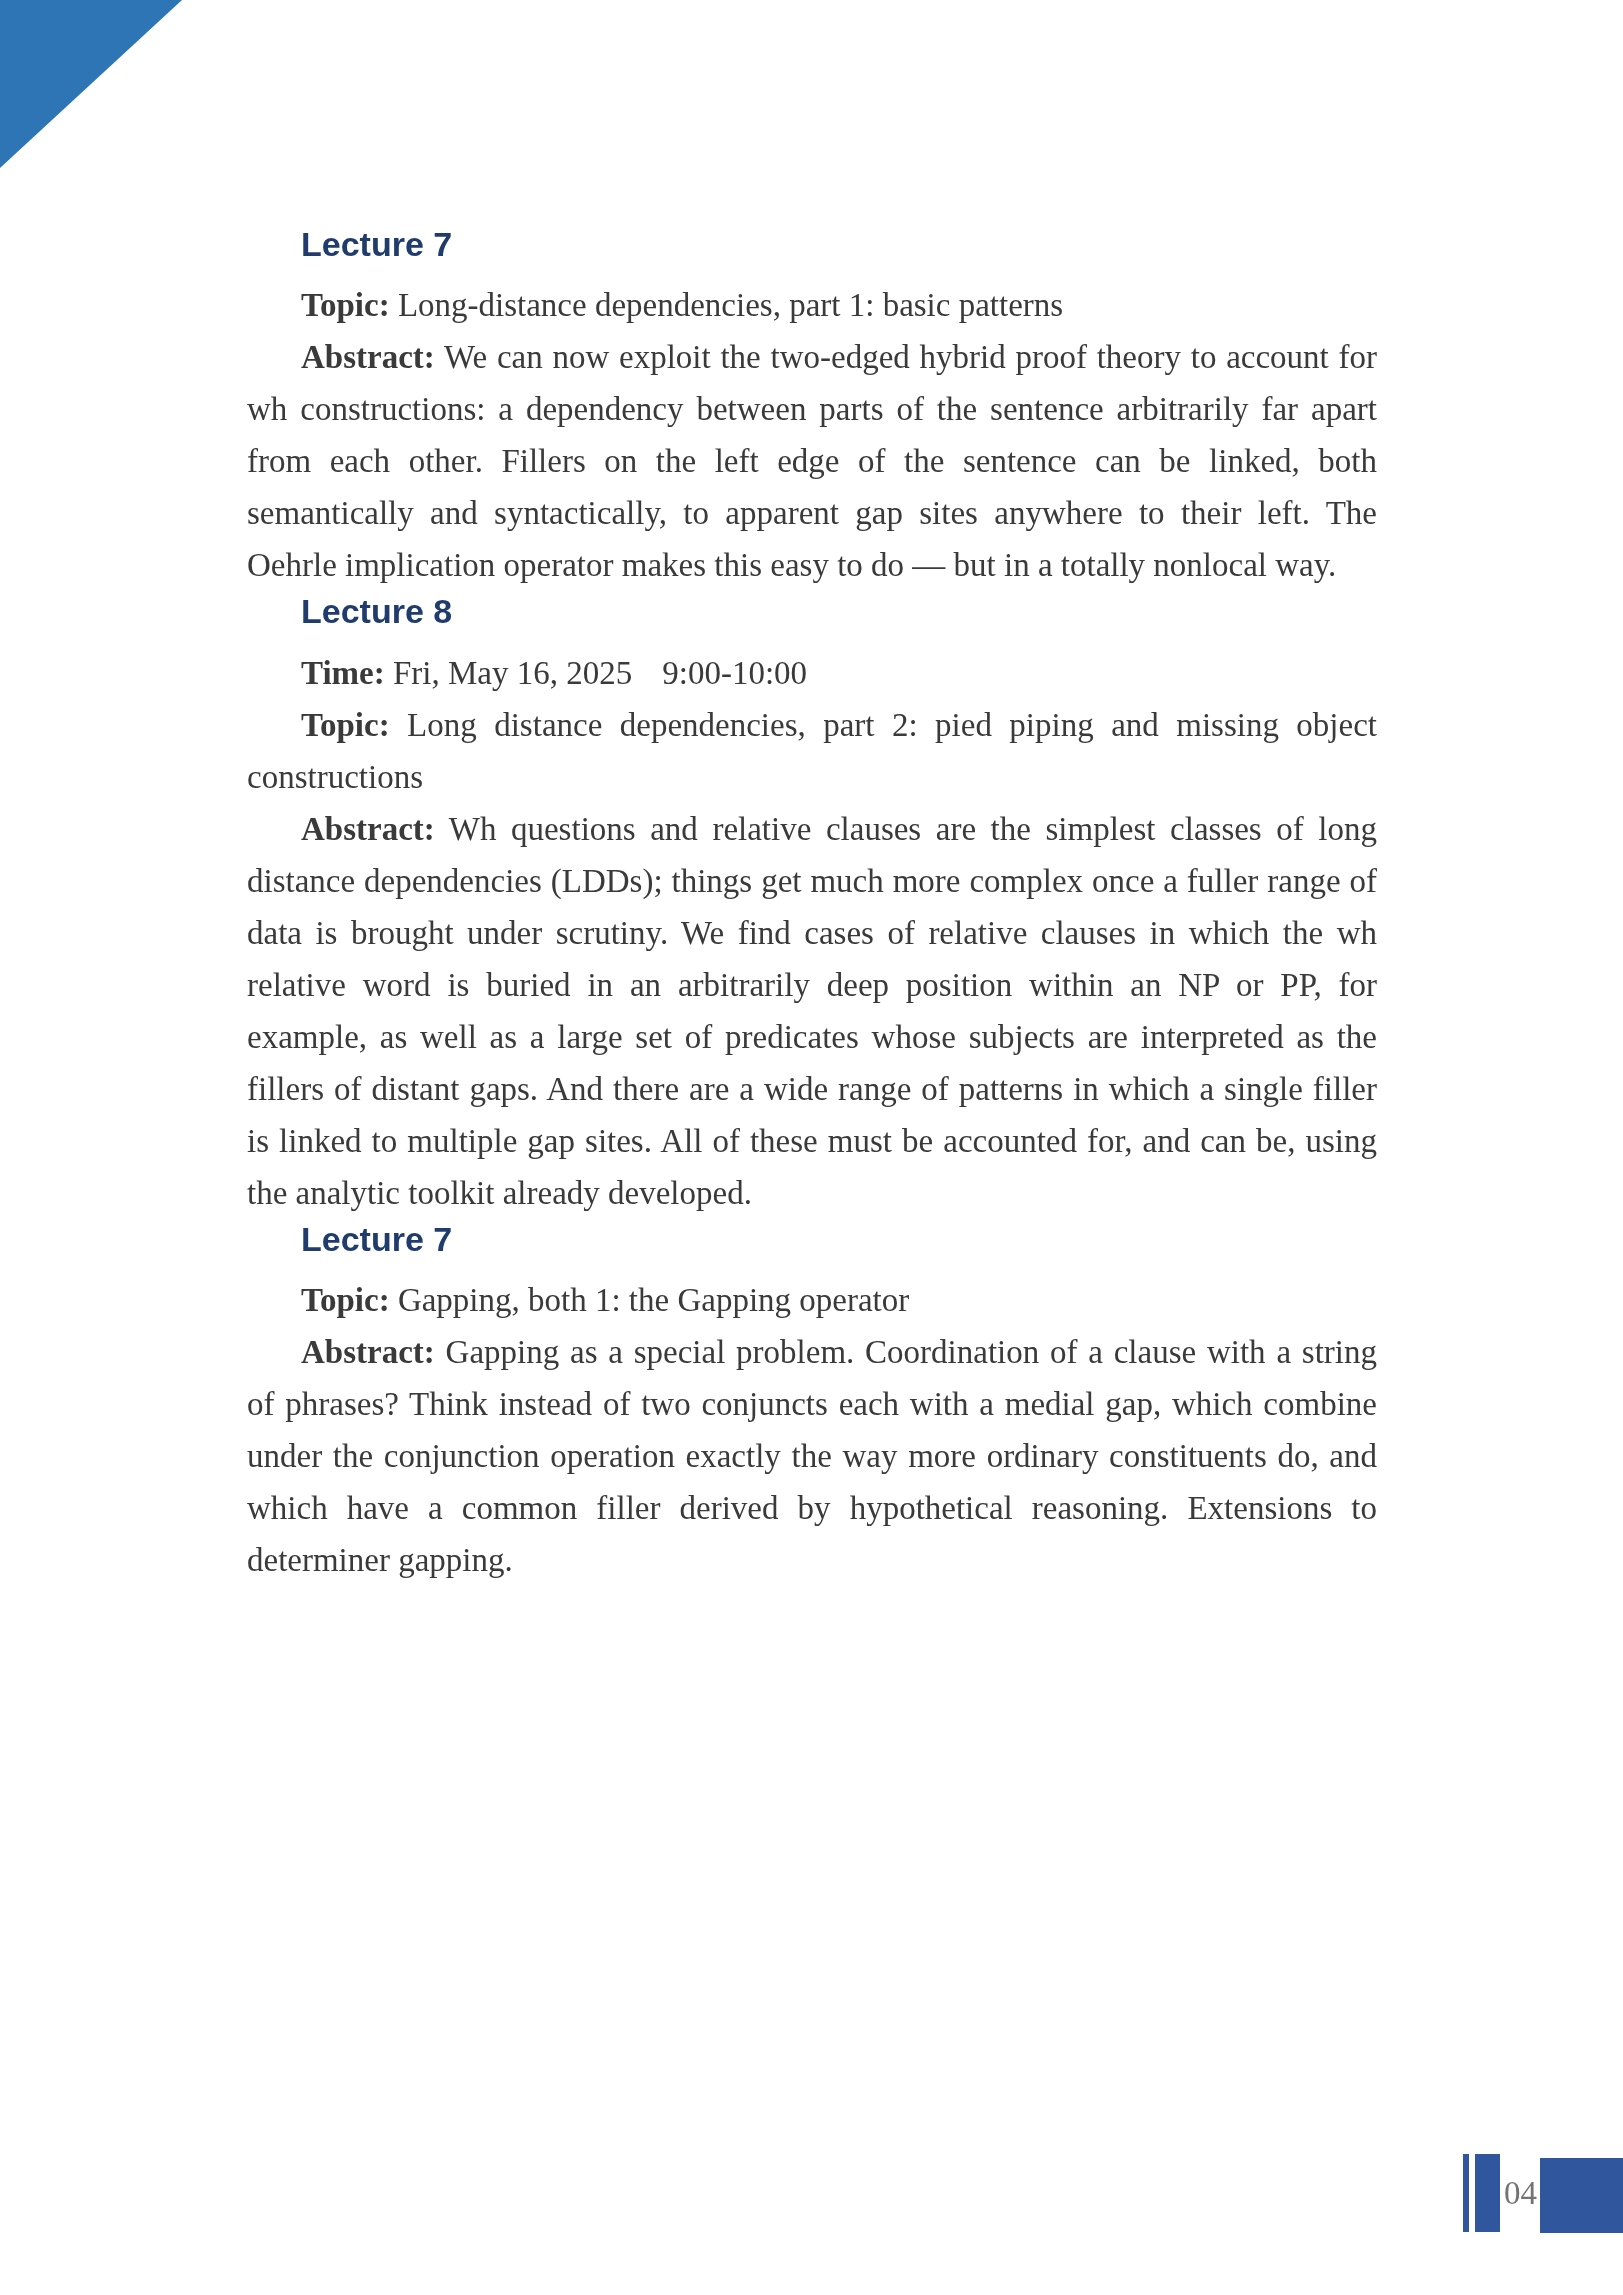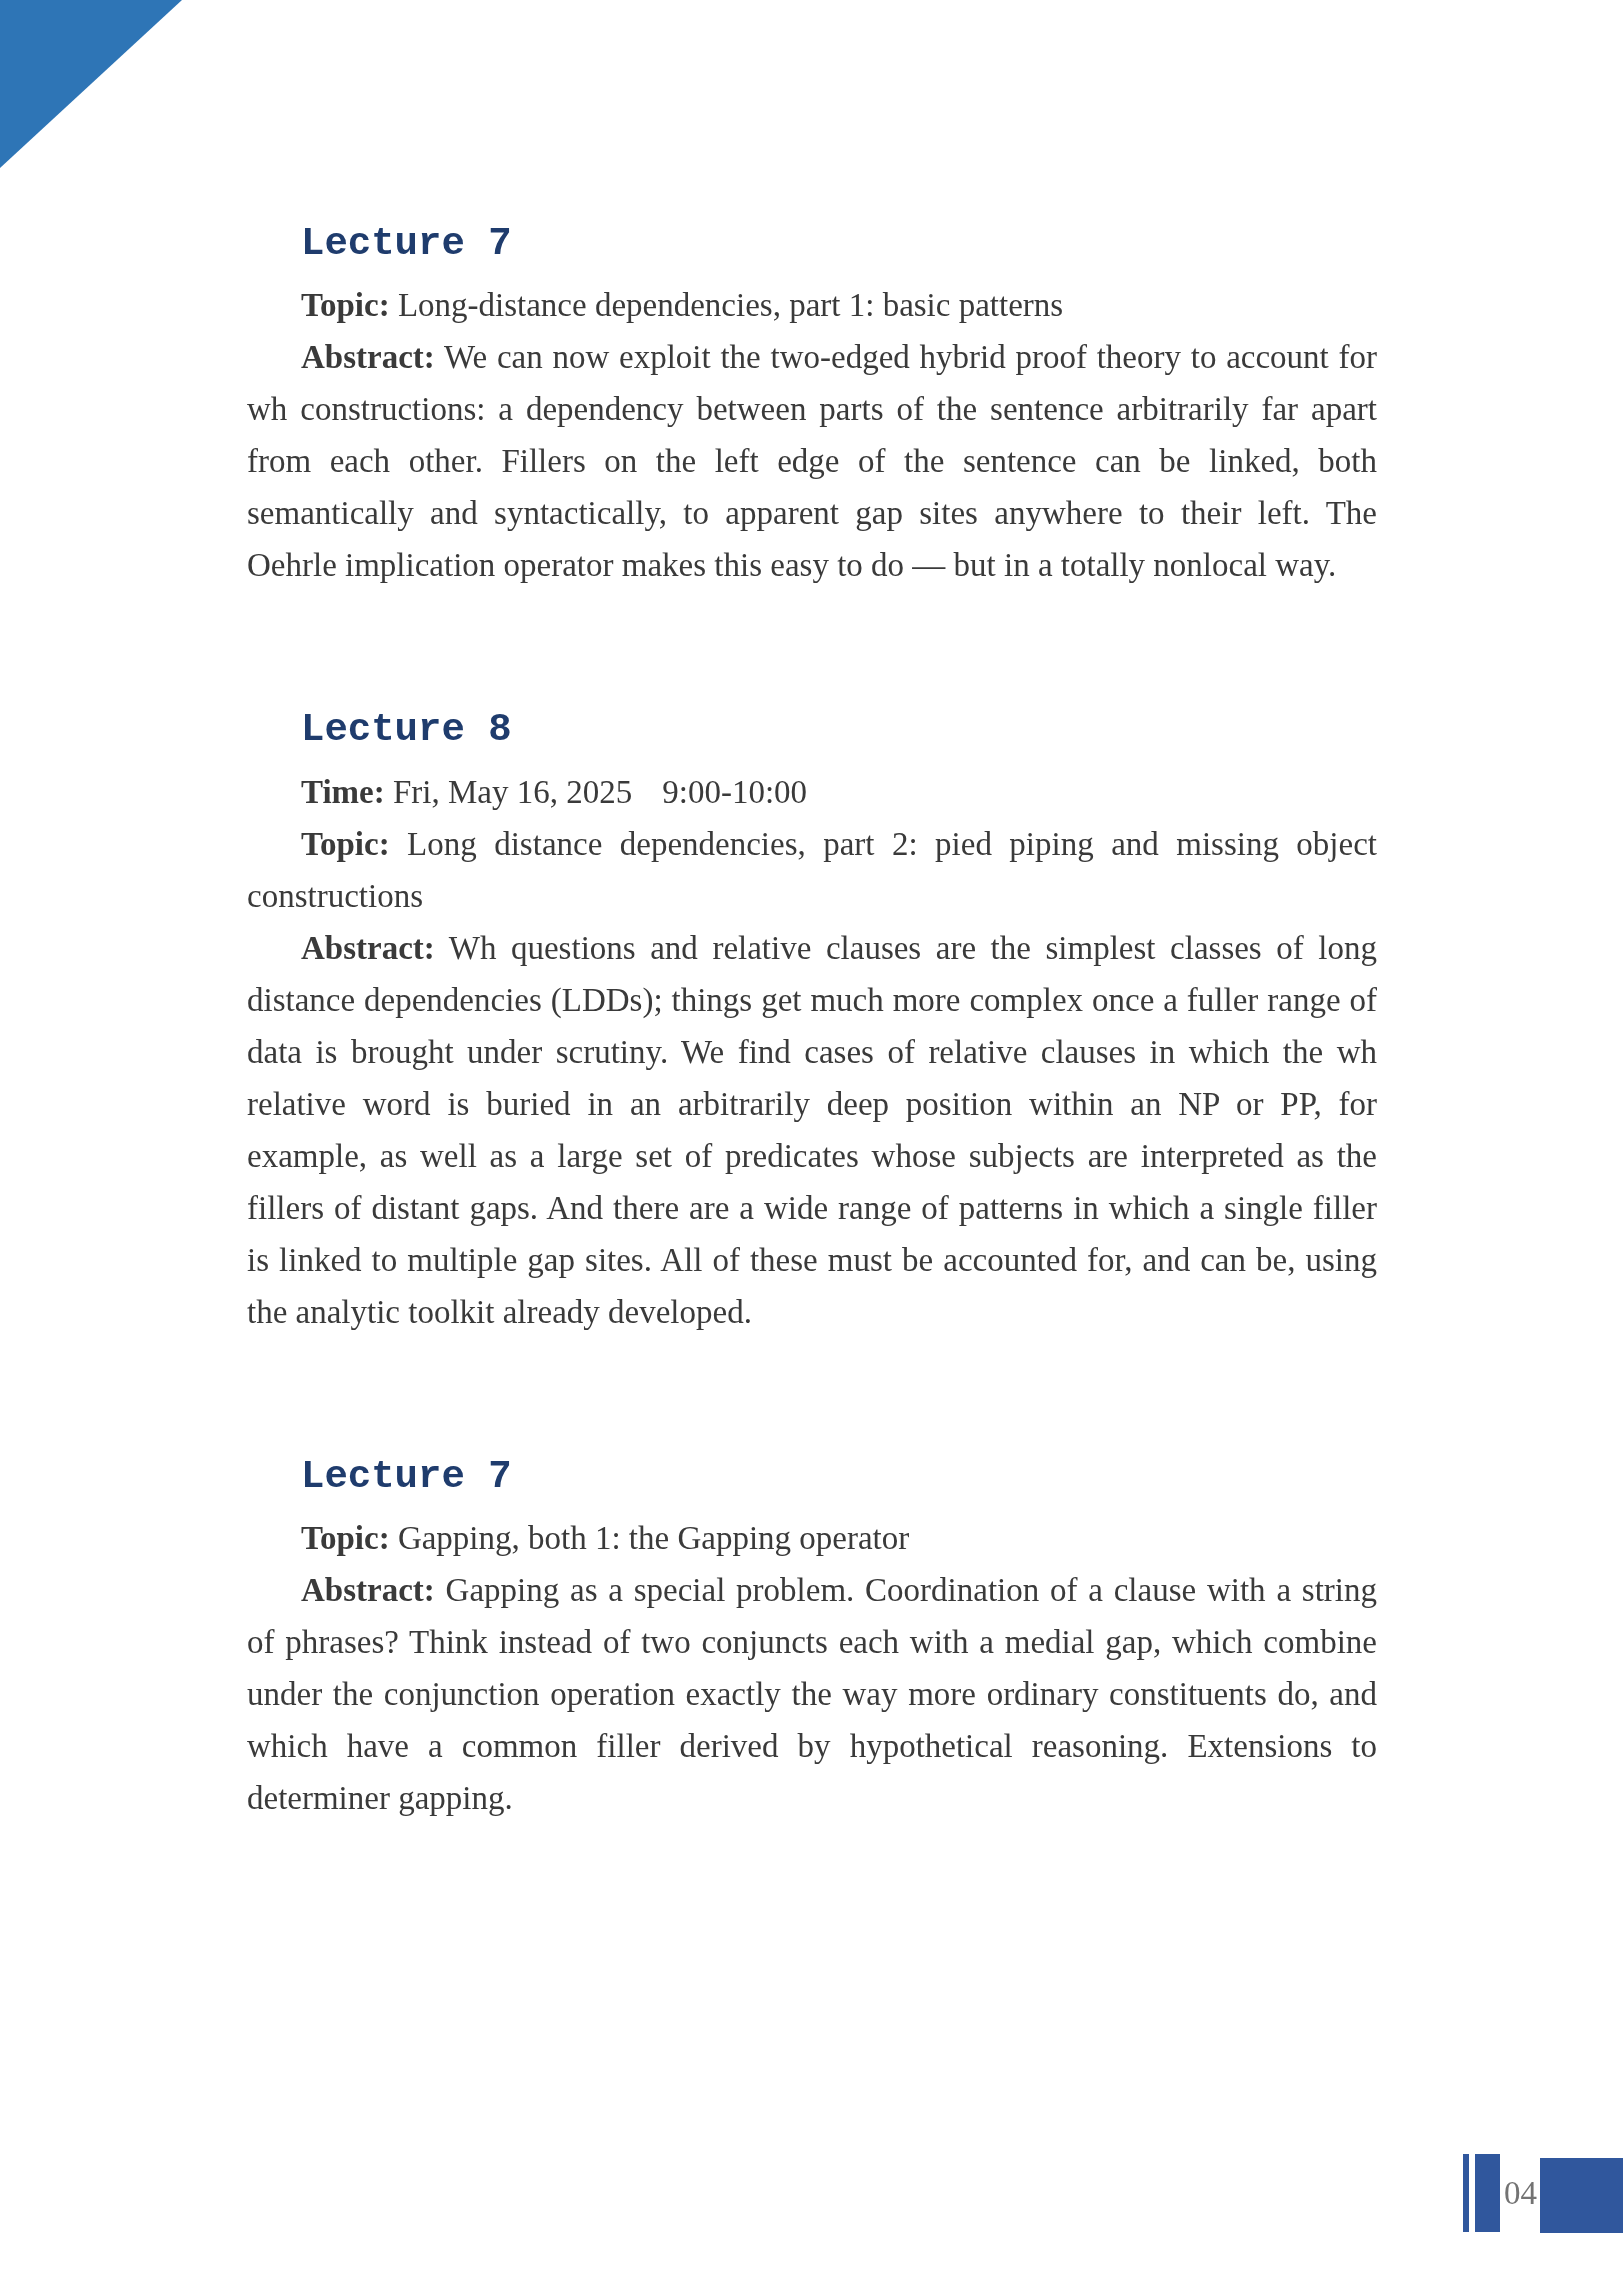--- a/index.html
+++ b/index.html
@@ -27,25 +27,25 @@
   }
   
   .content {
     position: absolute;
     left: 247px;
     top: 224px;
     width: 1130px;
     color: #3A3A3A;
   }
   .lecture-section { margin: 0; }
-  .lecture-section + .lecture-section { margin-top: 119px; }
+  .lecture-section + .lecture-section { }
   .lecture-title {
-    font-family: Liberation Mono, monospace;
+    font-family: Liberation Sans, sans-serif;
     font-weight: bold;
-    font-size: 39px;
+    font-size: 34px;
     line-height: 41px;
     color: #1F3C6D;
     margin: 0 0 14.3px 54px;
   }
   .para {
     font-size: 33px;
     line-height: 52px;
     text-align: justify;
     text-indent: 54px;
     margin: 0;

